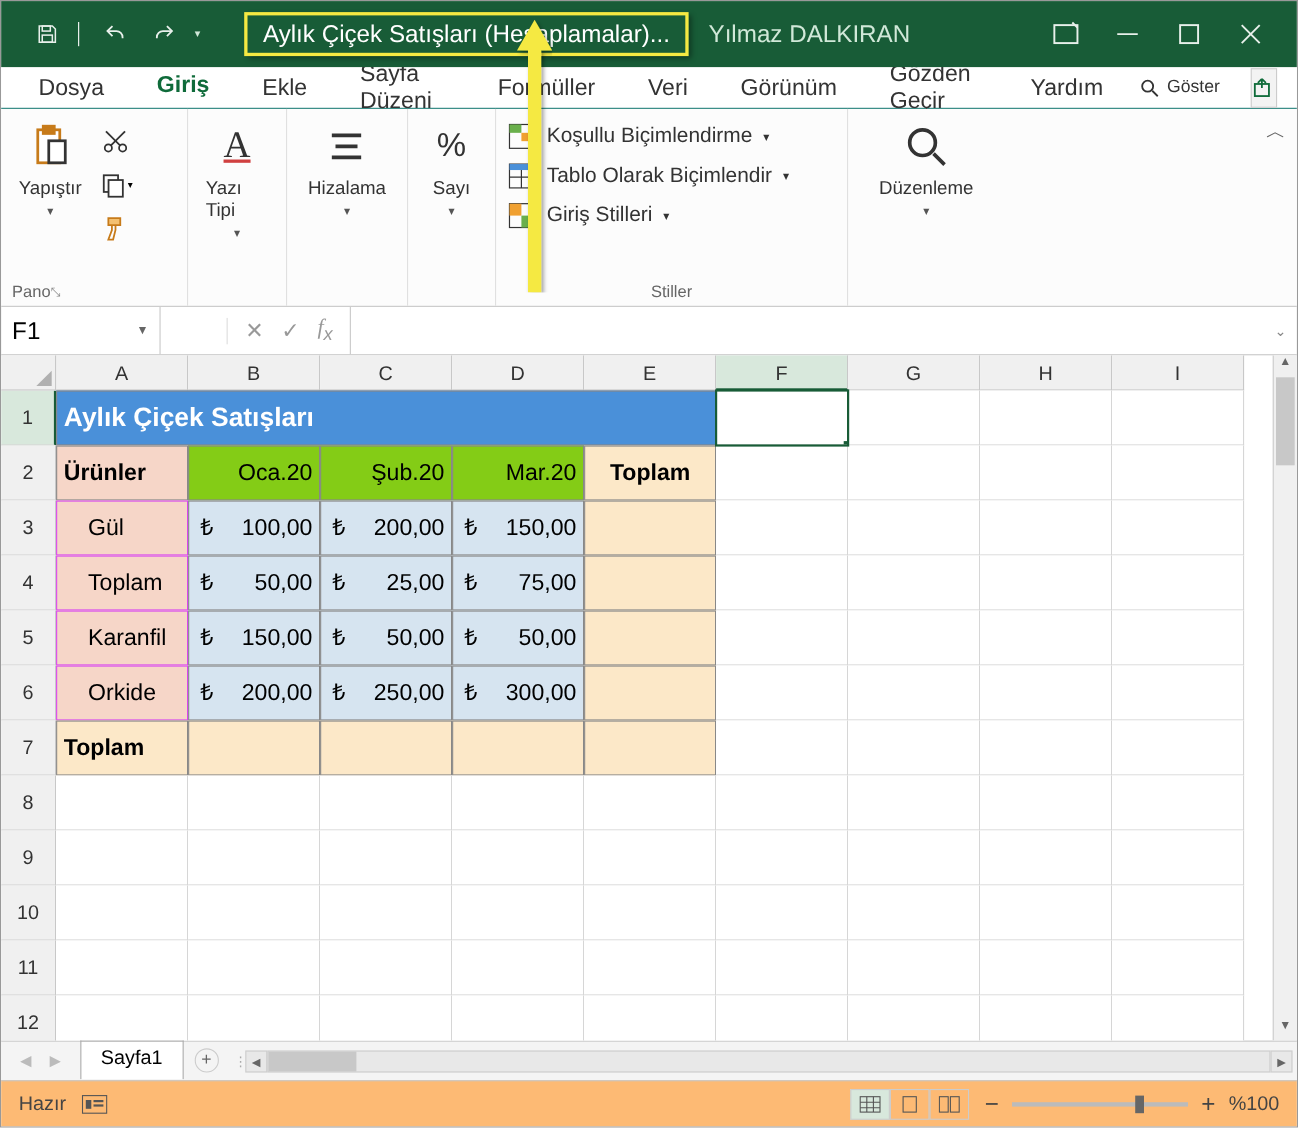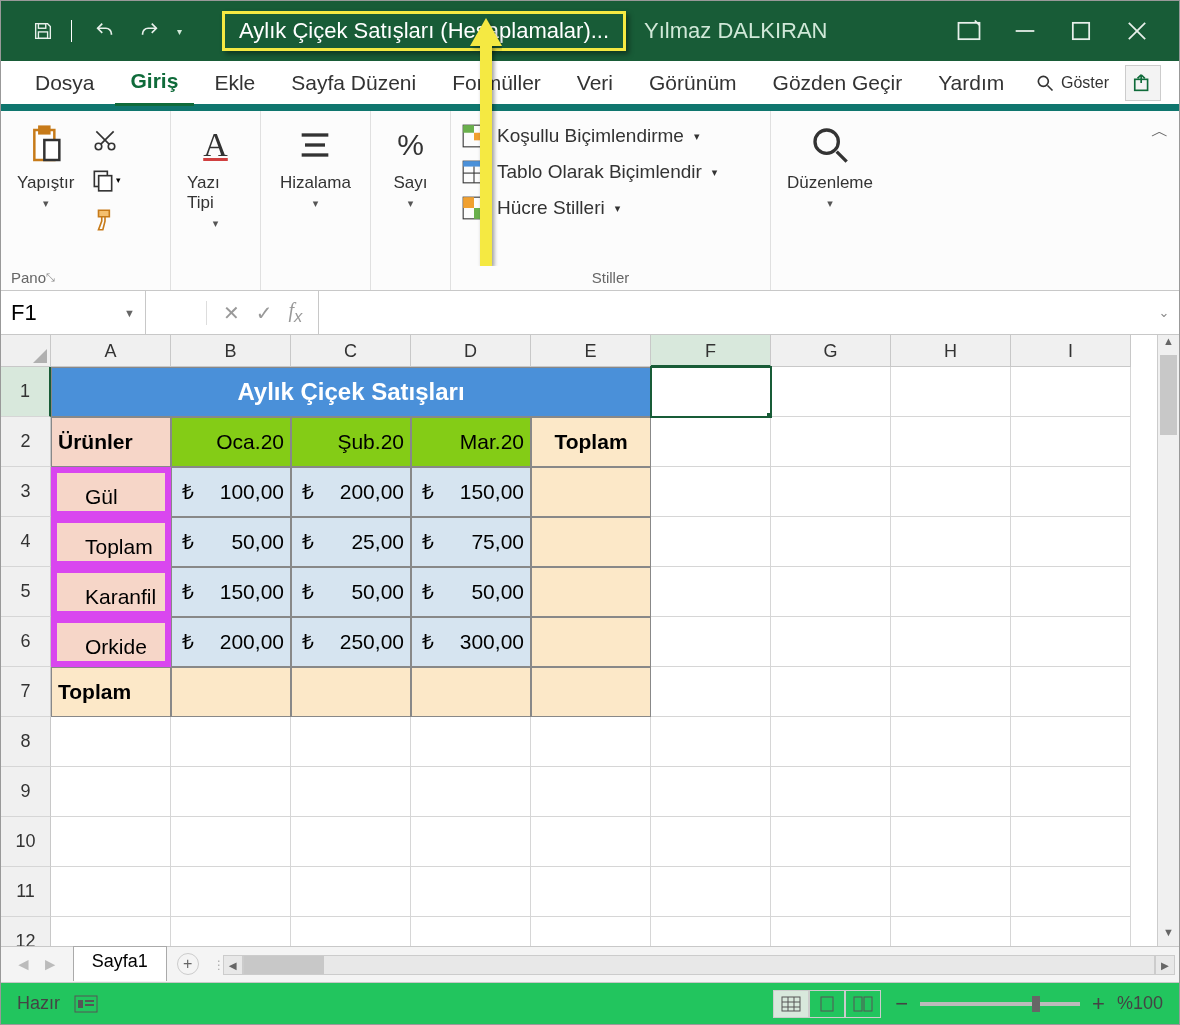--- a/index.html
+++ b/index.html
@@ -11,21 +11,21 @@
 .tb-icon { width: 32px; height: 32px; display: flex; align-items: center; justify-content: center; cursor: pointer; color: #e8f0eb; }
 .tb-icon svg { width: 22px; height: 22px; }
 .tb-title-box { margin-left: 40px; border: 3px solid #f5e942; padding: 4px 14px; font-size: 22px; color: #fff; box-shadow: 3px 3px 5px rgba(0,0,0,0.4); }
 .tb-user { margin-left: 18px; font-size: 22px; color: #d0e8d8; }
 .tb-right { margin-left: auto; display: flex; gap: 28px; align-items: center; padding-right: 20px; }
 .tb-win { width: 28px; height: 28px; display: flex; align-items: center; justify-content: center; cursor: pointer; color: #e8f0eb; }
 .tb-divider { width: 6px; height: 22px; border-left: 1px solid #fff; }
 .qat-dropdown { font-size: 10px; color: #d0e8d8; }
 
 
-.ribbon-tabs { height: 50px; background: #fff; display: flex; align-items: center; padding: 0 18px; gap: 4px; border-bottom: 7px solid #0f766e; }
+.ribbon-tabs { height: 38px; background: #fff; display: flex; align-items: center; padding: 0 18px; gap: 16px; border-bottom: 1px solid #0f766e; }
 .rtab { padding: 10px 16px; font-size: 21px; color: #333; cursor: pointer; }
 .rtab.active { color: #0f6b3a; font-weight: 600; border-bottom: 3px solid #0f6b3a; }
 .rtab-search { margin-left: auto; display: flex; align-items: center; gap: 6px; font-size: 16px; color: #333; }
 .rtab-share { width: 36px; height: 36px; border: 1px solid #ccc; display: flex; align-items: center; justify-content: center; margin-left: 12px; background: #f3f3f3; }
 
 
 .ribbon { height: 180px; background: #fcfcfc; display: flex; border-bottom: 1px solid #c8c8c8; position: relative; }
 .rgroup { border-right: 1px solid #e0e0e0; padding: 6px 10px 2px 10px; display: flex; flex-direction: column; justify-content: space-between; }
 .rgroup-label { text-align: center; font-size: 15px; color: #666; padding: 2px 0; }
 .rgroup-body { flex: 1; display: flex; align-items: flex-start; gap: 8px; }
@@ -61,25 +61,25 @@
 .grid { display: grid; grid-template-columns: 50px repeat(9, 120px); grid-auto-rows: 32px; font-size: 18px; }
 .grid .corner { background:#f0f0f0; border-right:1px solid #c8c8c8; border-bottom:1px solid #c8c8c8; position:relative; }
 .grid .corner::after { content:""; position:absolute; right:3px; bottom:3px; width:0; height:0; border-style:solid; border-width:0 0 14px 14px; border-color: transparent transparent #b0b0b0 transparent; }
 .colh { background:#f0f0f0; border-right:1px solid #c8c8c8; border-bottom:1px solid #c8c8c8; text-align:center; line-height:32px; color:#333; font-size: 18px; }
 .colh.sel { background:#d8e8dc; border-bottom: 2px solid #185c37; }
 .rowh { background:#f0f0f0; border-right:1px solid #c8c8c8; border-bottom:1px solid #d6d6d6; text-align:center; line-height:48px; color:#333; font-size: 18px; }
 .rowh.sel { background:#d8e8dc; border-right: 2px solid #185c37; }
 .cell { border-right:1px solid #d6d6d6; border-bottom:1px solid #d6d6d6; padding: 0 6px; line-height:48px; background:#fff; white-space: nowrap; overflow: hidden; }
 .sel-cell { outline: 2px solid #185c37; outline-offset: -1px; position: relative; }
 .sel-cell::after { content:""; position:absolute; right:-3px; bottom:-3px; width:6px; height:6px; background:#185c37; }
-.hdr-merge { grid-column: 2 / span 5; background:#4a90d9; color:#fff; font-size: 24px; font-weight:600; text-align:center; border:1px solid #888; }
+.hdr-merge { grid-column: 2 / span 5; background:#4a90d9; color:#fff; font-size: 24px; font-weight:600; border:1px solid #888; }
 .th-prod { background:#f6d6c8; font-weight:700; border:1px solid #888; font-size: 21px; }
 .th-mon { background:#84cc16; text-align:right; border:1px solid #888; font-size: 21px; }
 .th-tot { background:#fce8c8; font-weight:700; text-align:center; border:1px solid #888; font-size: 21px; }
-.td-prod { background:#f6d6c8; border:6px solid #d946ef; font-size: 21px; padding-left: 28px; }
+.td-prod { background:#f6d6c8; border:1px solid #d946ef; font-size: 21px; padding-left: 28px; }
 .td-val { background:#d6e4f0; text-align:left; border:1px solid #888; font-size: 21px; display:flex; }
 .td-val .cur { margin-right: auto; padding-left: 4px;}
 .td-val .num { text-align: right; }
 .td-tot { background:#fce8c8; border:1px solid #888; }
 .td-sumlabel { background:#fce8c8; font-weight:700; border:1px solid #888; font-size: 21px; }
 
 .vscroll { position:absolute; right:0; top:0; bottom:0; width:22px; background:#f0f0f0; border-left:1px solid #ccc; display:flex; flex-direction:column; }
 .vscroll .arr { height:20px; text-align:center; font-size:11px; color:#666; cursor:pointer; }
 .vscroll .track { flex:1; position:relative; }
 .vscroll .thumb { position:absolute; top:0; left:2px; right:2px; height:80px; background:#c8c8c8; }
@@ -89,21 +89,21 @@
 .sheet-nav { display:flex; align-items:center; gap:10px; padding: 0 14px; color:#888; }
 .sheet-tab { background:#fff; border:1px solid #aaa; border-bottom:none; padding: 4px 18px; font-size: 18px; position:relative; top:-1px; }
 .sheet-add { width:28px; display:flex; align-items:center; justify-content:center; color:#666; border:1px solid #ccc; border-radius:50%; height:22px; width:22px; margin:6px 10px; font-size: 16px;}
 .hscroll { flex:1; display:flex; align-items:center; padding: 0 4px; }
 .hscroll .resizer { width:10px; color:#aaa; font-size:12px; text-align:center;}
 .hscroll .arr { width:20px; text-align:center; color:#666; font-size: 13px; cursor:pointer; background:#e8e8e8; height: 20px; line-height: 20px; border:1px solid #ccc;}
 .hscroll .track { flex:1; height:20px; background:#e8e8e8; border:1px solid #ccc; position:relative; margin:0 0; }
 .hscroll .thumb { position:absolute; left:0; top:0; bottom:0; width:80px; background:#c8c8c8; }
 
 
-.status { height: 42px; background:#22c55e; border-top:1px solid #c8c8c8; display:flex; align-items:center; padding: 0 16px; font-size: 18px; color:#444; }
+.status { height: 42px; background:#fdba74; border-top:1px solid #c8c8c8; display:flex; align-items:center; padding: 0 16px; font-size: 18px; color:#444; }
 .status .views { margin-left:auto; display:flex; gap:0; }
 .status .vbtn { width:36px; height:28px; border:1px solid #ccc; display:flex; align-items:center; justify-content:center; }
 .status .vbtn.active { background:#d8e8dc; }
 .status .zoom { display:flex; align-items:center; gap:12px; margin-left: 14px; }
 .status .slider { width:160px; height:4px; background:#bbb; position:relative; }
 .status .slider .knob { position:absolute; left:70%; top:-6px; width:8px; height:16px; background:#666; }
 .rec-icon { width:24px; height:18px; margin-left:14px; }
 </style>
 </head>
 <body>
@@ -297,31 +297,31 @@
             </svg>
           <span>Tablo Olarak Biçimlendir</span>
             <span style="font-size:11px">▾</span>
         </div>
         <div class="style-row">
           <svg viewBox="0 0 24 24">
               <rect x="2" y="2" width="20" height="20" fill="none" stroke="#333"></rect>
               <rect x="2" y="2" width="10" height="10" fill="#f0a030"></rect>
               <rect x="12" y="12" width="10" height="10" fill="#6ab04c"></rect>
             </svg>
-          <span>Hücre Stilleri</span>
+          <span>Giriş Stilleri</span>
             <span style="font-size:11px">▾</span>
         </div>
       </div>
     </div>
     <div class="rgroup-label">Stiller</div>
   </div>
 
 
   <div class="rgroup" style="width:130px;border-right:none">
-    <div class="rgroup-body" style="justify-content:flex-start">
+    <div class="rgroup-body" style="justify-content:flex-end">
       <div class="rbtn rbtn-drop">
         <div class="rbtn-icon">
           <svg viewBox="0 0 24 24" fill="none" stroke="#333" stroke-width="2">
               <circle cx="10" cy="10" r="7"></circle>
               <line x1="16" y1="16" x2="22" y2="22"></line>
             </svg>
         </div>
         <span>Düzenleme</span>
       </div>
     </div>

